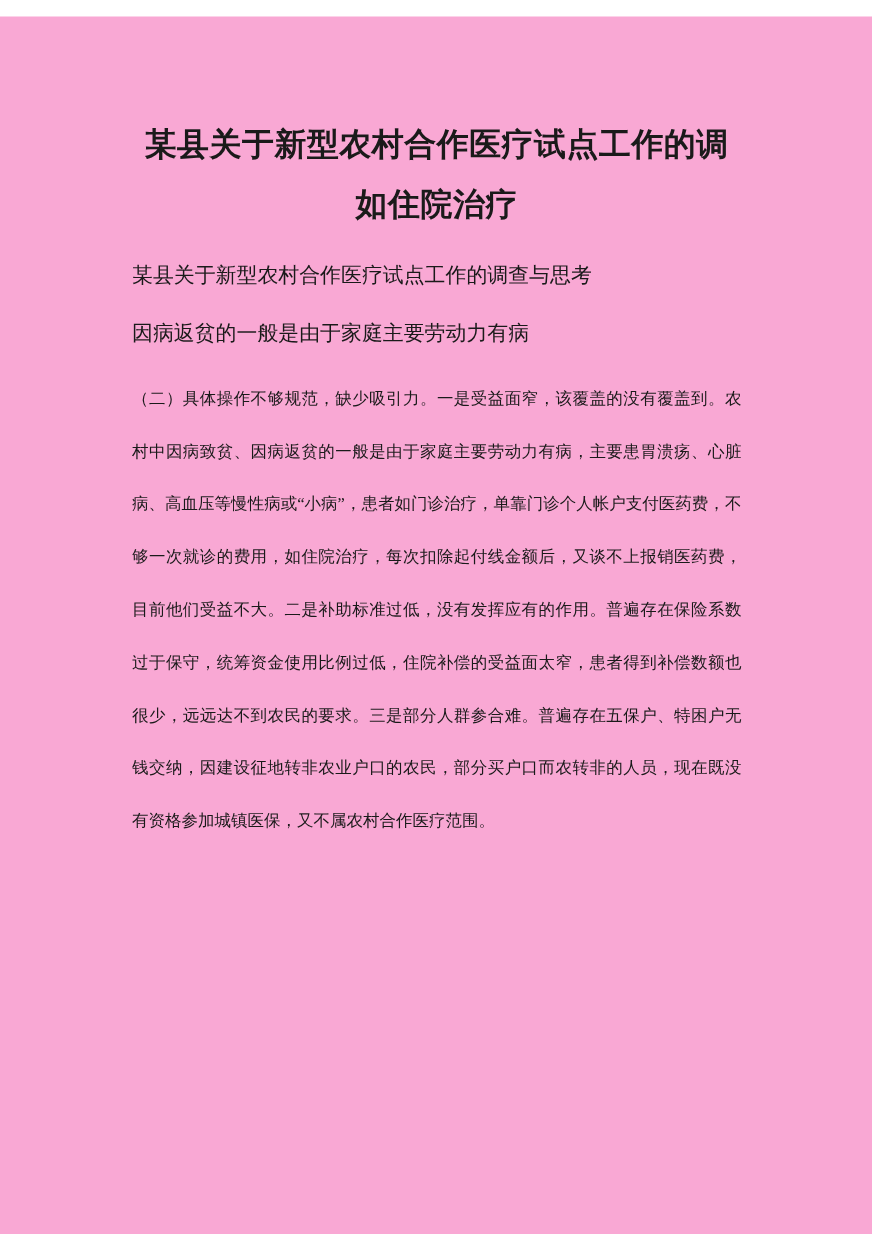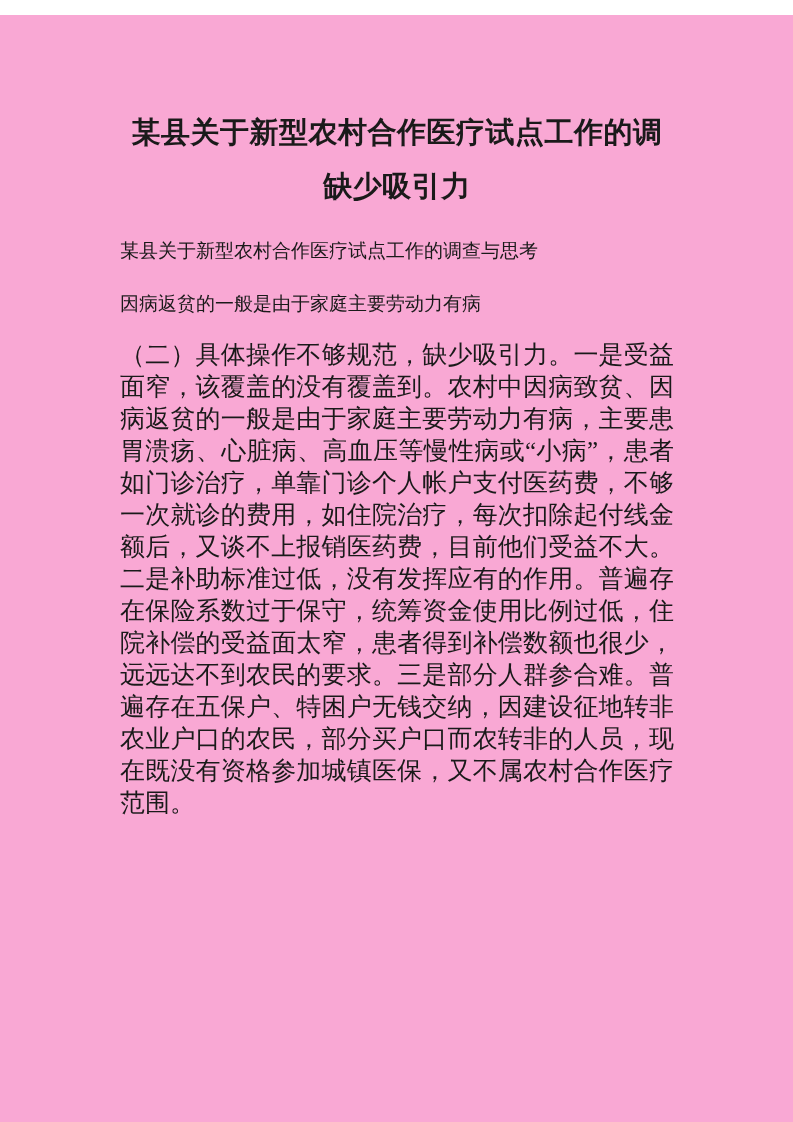--- a/index.html
+++ b/index.html
@@ -35,36 +35,36 @@
   .subtitle {
     margin: 0 0 17px 0;
     font-size: 19px;
     line-height: 36px;
     font-weight: normal;
     text-align: left;
     font-family: Liberation Serif, serif;
   }
   .body-para {
     margin: 0 0 20px 0;
-    font-size: 25px;
-    line-height: 32px;
+    font-size: 15px;
+    line-height: 48px;
     text-align: justify;
     text-justify: inter-ideograph;
     word-break: break-all;
   }
 </style>
 </head>
 <body>
 
 <div class="page">
   <div class="content">
 
     <h1 class="doc-title">
       <span class="title-line">某县关于新型农村合作医疗试点工作的调</span>
-      <span class="title-line">缺少吸引力</span>
+      <span class="title-line">如住院治疗</span>
     </h1>
 
     <p class="subtitle">某县关于新型农村合作医疗试点工作的调查与思考</p>
 
     <p class="subtitle">因病返贫的一般是由于家庭主要劳动力有病</p>
 
     <p class="body-para">（二）具体操作不够规范，缺少吸引力。一是受益面窄，该覆盖的没有覆盖到。农村中因病致贫、因病返贫的一般是由于家庭主要劳动力有病，主要患胃溃疡、心脏病、高血压等慢性病或“小病”，患者如门诊治疗，单靠门诊个人帐户支付医药费，不够一次就诊的费用，如住院治疗，每次扣除起付线金额后，又谈不上报销医药费，目前他们受益不大。二是补助标准过低，没有发挥应有的作用。普遍存在保险系数过于保守，统筹资金使用比例过低，住院补偿的受益面太窄，患者得到补偿数额也很少，远远达不到农民的要求。三是部分人群参合难。普遍存在五保户、特困户无钱交纳，因建设征地转非农业户口的农民，部分买户口而农转非的人员，现在既没有资格参加城镇医保，又不属农村合作医疗范围。</p>
 
 
   </div>

